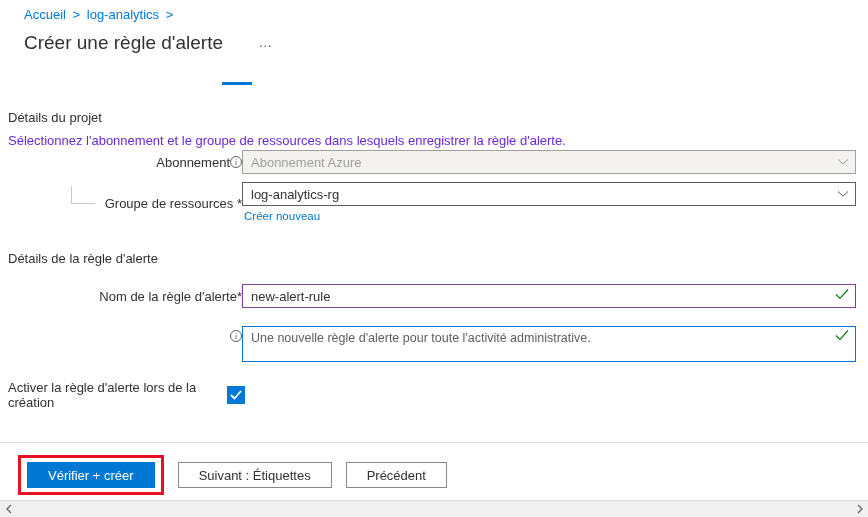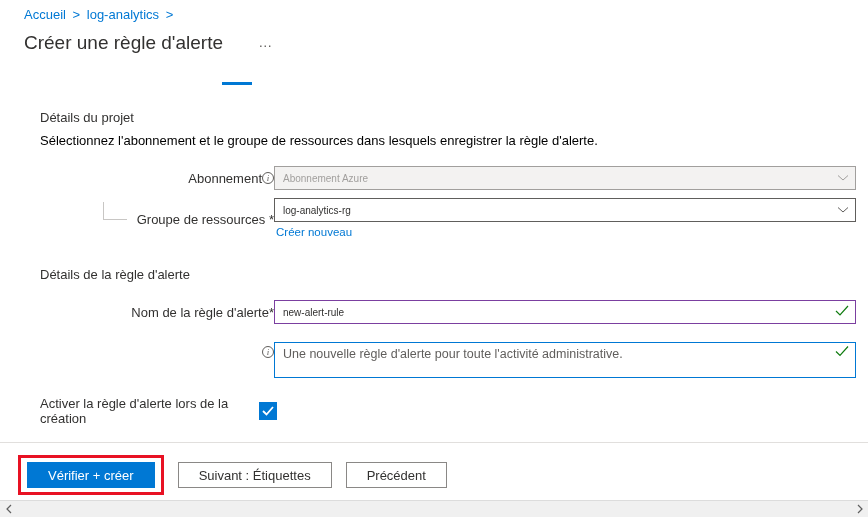--- a/index.html
+++ b/index.html
@@ -46,31 +46,31 @@
     }
     .tabline {
       position: absolute;
       left: 222px;
       top: 0;
       width: 30px;
       height: 3px;
       background: #0078d4;
     }
     .content {
-      padding: 22px 12px 0 40px;
+      padding: 22px 12px 0 8px;
     }
     .sec-title {
       font-size: 13px;
       color: #323130;
       margin-bottom: 8px;
     }
     .sec-desc {
       font-size: 13px;
-      color: #000000;
-      margin-bottom: 18px;
+      color: #6d28d9;
+      margin-bottom: 2px;
     }
     .row {
       display: flex;
       align-items: center;
       margin-bottom: 8px;
     }
     .label-col {
       width: 234px;
       font-size: 13px;
       color: #323130;
@@ -78,21 +78,21 @@
       align-items: center;
       gap: 0;
       justify-content: flex-end;
     }
     .field-col { flex: 1; position: relative; }
     .select-box, .input-box {
       width: 100%;
       height: 24px;
       border: 1px solid #605e5c;
       padding: 0 26px 0 8px;
-      font-size: 10px;
+      font-size: 13px;
       background: #fff;
       position: relative;
       display: flex;
       align-items: center;
     }
     .select-box.disabled {
       background: #f3f2f1;
       color: #a19f9d;
       border-color: #a19f9d;
     }

